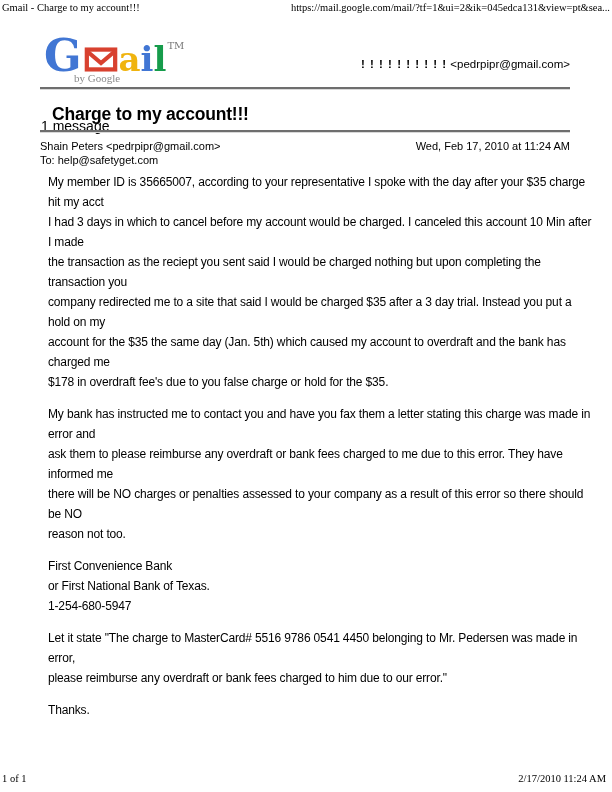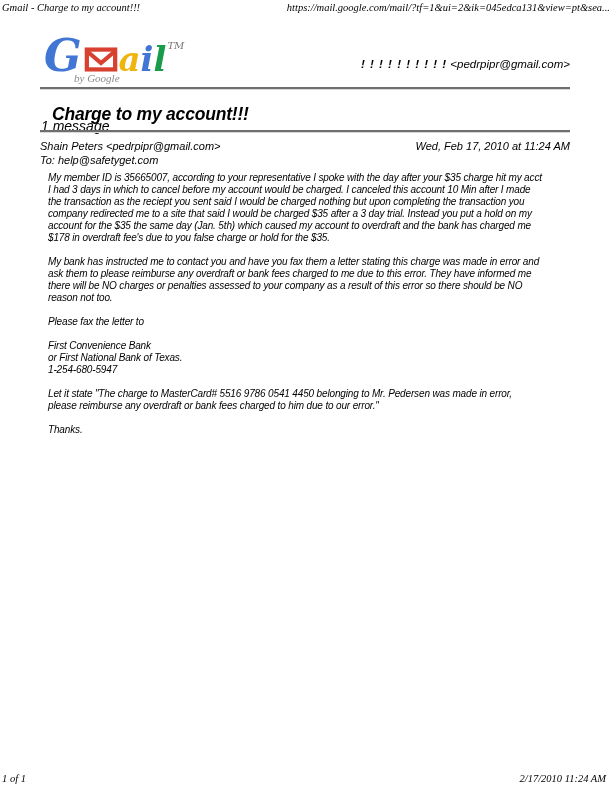--- a/index.html
+++ b/index.html
@@ -3,21 +3,20 @@
 <meta charset="utf-8">
 <style>
   html,body{margin:0;padding:0;background:#fff;}
   .page{
     position:relative;
     width:612px;height:792px;
     background:#fff;
     font-family:"Liberation Sans",sans-serif;
     color:#000;
     overflow:hidden;
-    font-style:italic;
   }
   
   .ph-left,.ph-right,.pf-left,.pf-right{
     position:absolute;
     font-family:"Liberation Serif",serif;
     font-size:10.5px;
     color:#000;
     white-space:nowrap;
   }
   .ph-left{top:2px;left:2px;}
@@ -68,21 +67,21 @@
 
   .from-row{
     position:absolute;top:140px;left:40px;right:42px;
     display:flex;justify-content:space-between;
     font-size:11px;white-space:nowrap;gap:42px;
   }
   .to-row{position:absolute;top:154px;left:40px;font-size:11px;}
 
   .body{
     position:absolute;top:172px;left:48px;width:548px;
-    font-size:10px;line-height:12px;letter-spacing:-0.15px;
+    font-size:12px;line-height:20px;letter-spacing:-0.15px;
   }
   .body p{
     margin:0 0 12px 0;
     white-space:pre-line;
   }
 </style>
 </head>
 <body>
 
 <div class="page">
@@ -128,21 +127,20 @@
     <p>My member ID is 35665007, according to your representative I spoke with the day after your $35 charge hit my acct
 I had 3 days in which to cancel before my account would be charged. I canceled this account 10 Min after I made
 the transaction as the reciept you sent said I would be charged nothing but upon completing the transaction you
 company redirected me to a site that said I would be charged $35 after a 3 day trial. Instead you put a hold on my
 account for the $35 the same day (Jan. 5th) which caused my account to overdraft and the bank has charged me
 $178 in overdraft fee's due to you false charge or hold for the $35.</p>
     <p>My bank has instructed me to contact you and have you fax them a letter stating this charge was made in error and
 ask them to please reimburse any overdraft or bank fees charged to me due to this error. They have informed me
 there will be NO charges or penalties assessed to your company as a result of this error so there should be NO
 reason not too.</p>
-    <p>Please fax the letter to</p>
     <p>First Convenience Bank
 or First National Bank of Texas.
 1-254-680-5947</p>
     <p>Let it state "The charge to MasterCard# 5516 9786 0541 4450 belonging to Mr. Pedersen was made in error,
 please reimburse any overdraft or bank fees charged to him due to our error."</p>
     <p>Thanks.</p>
   </div>
 
   <div class="pf-left">1 of 1</div>
   <div class="pf-right">2/17/2010 11:24 AM</div>

